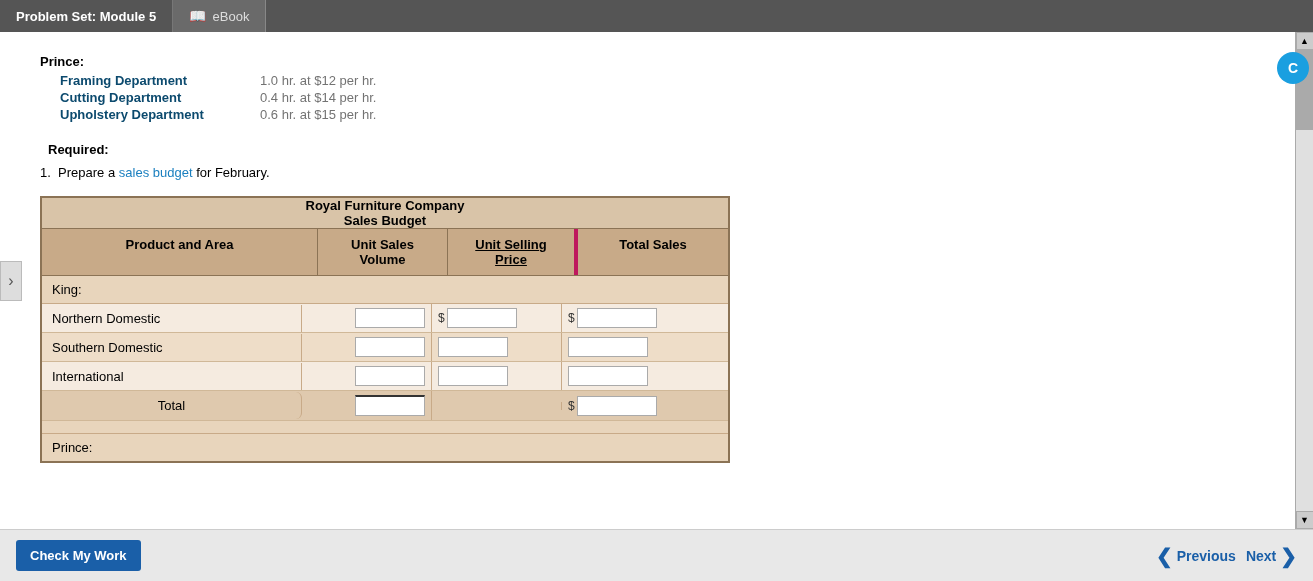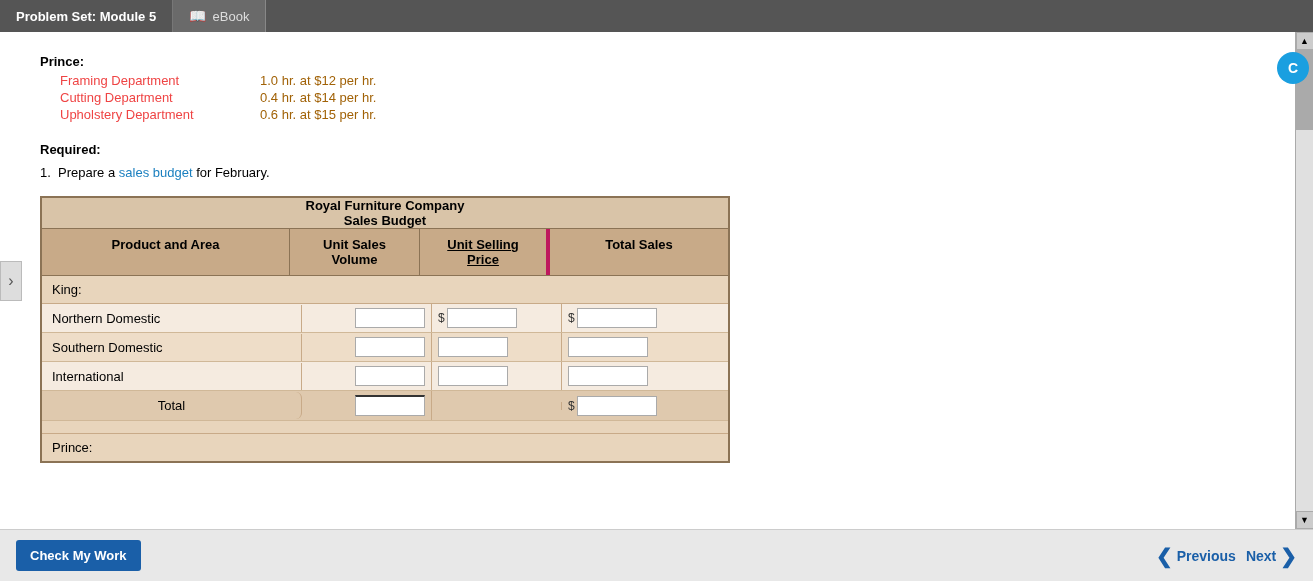--- a/index.html
+++ b/index.html
@@ -118,30 +118,32 @@
       font-weight: bold;
       margin-bottom: 4px;
       margin-top: 8px;
     }
     .dept-row {
       display: flex;
       margin-left: 20px;
       margin-bottom: 2px;
     }
     .dept-name {
-      color: #ef4444;
+      color: #0c4a6e;
       width: 200px;
+      font-weight: bold;
     }
     .dept-detail {
-      color: #a16207;
+      color: #737373;
     }
     .required-label {
       font-weight: bold;
       margin-top: 16px;
       margin-bottom: 8px;
+      margin-left: 8px;
     }
     .instruction-row {
       margin-bottom: 12px;
     }
     .instruction-row a, .link-text {
       color: #1a7fbf;
       text-decoration: none;
     }
 
     
@@ -158,21 +160,21 @@
       font-weight: bold;
       font-size: 13px;
       border-bottom: 1px solid #8b7355;
     }
     .table-col-headers {
       display: flex;
       background: #c8aa88;
       border-bottom: 1px solid #8b7355;
     }
     .col-product-area {
-      width: 248px;
+      width: 276px;
       padding: 8px 12px;
       font-weight: bold;
       text-align: center;
       border-right: 1px solid #8b7355;
     }
     .col-unit-sales {
       width: 130px;
       padding: 8px 10px;
       font-weight: bold;
       text-align: center;

